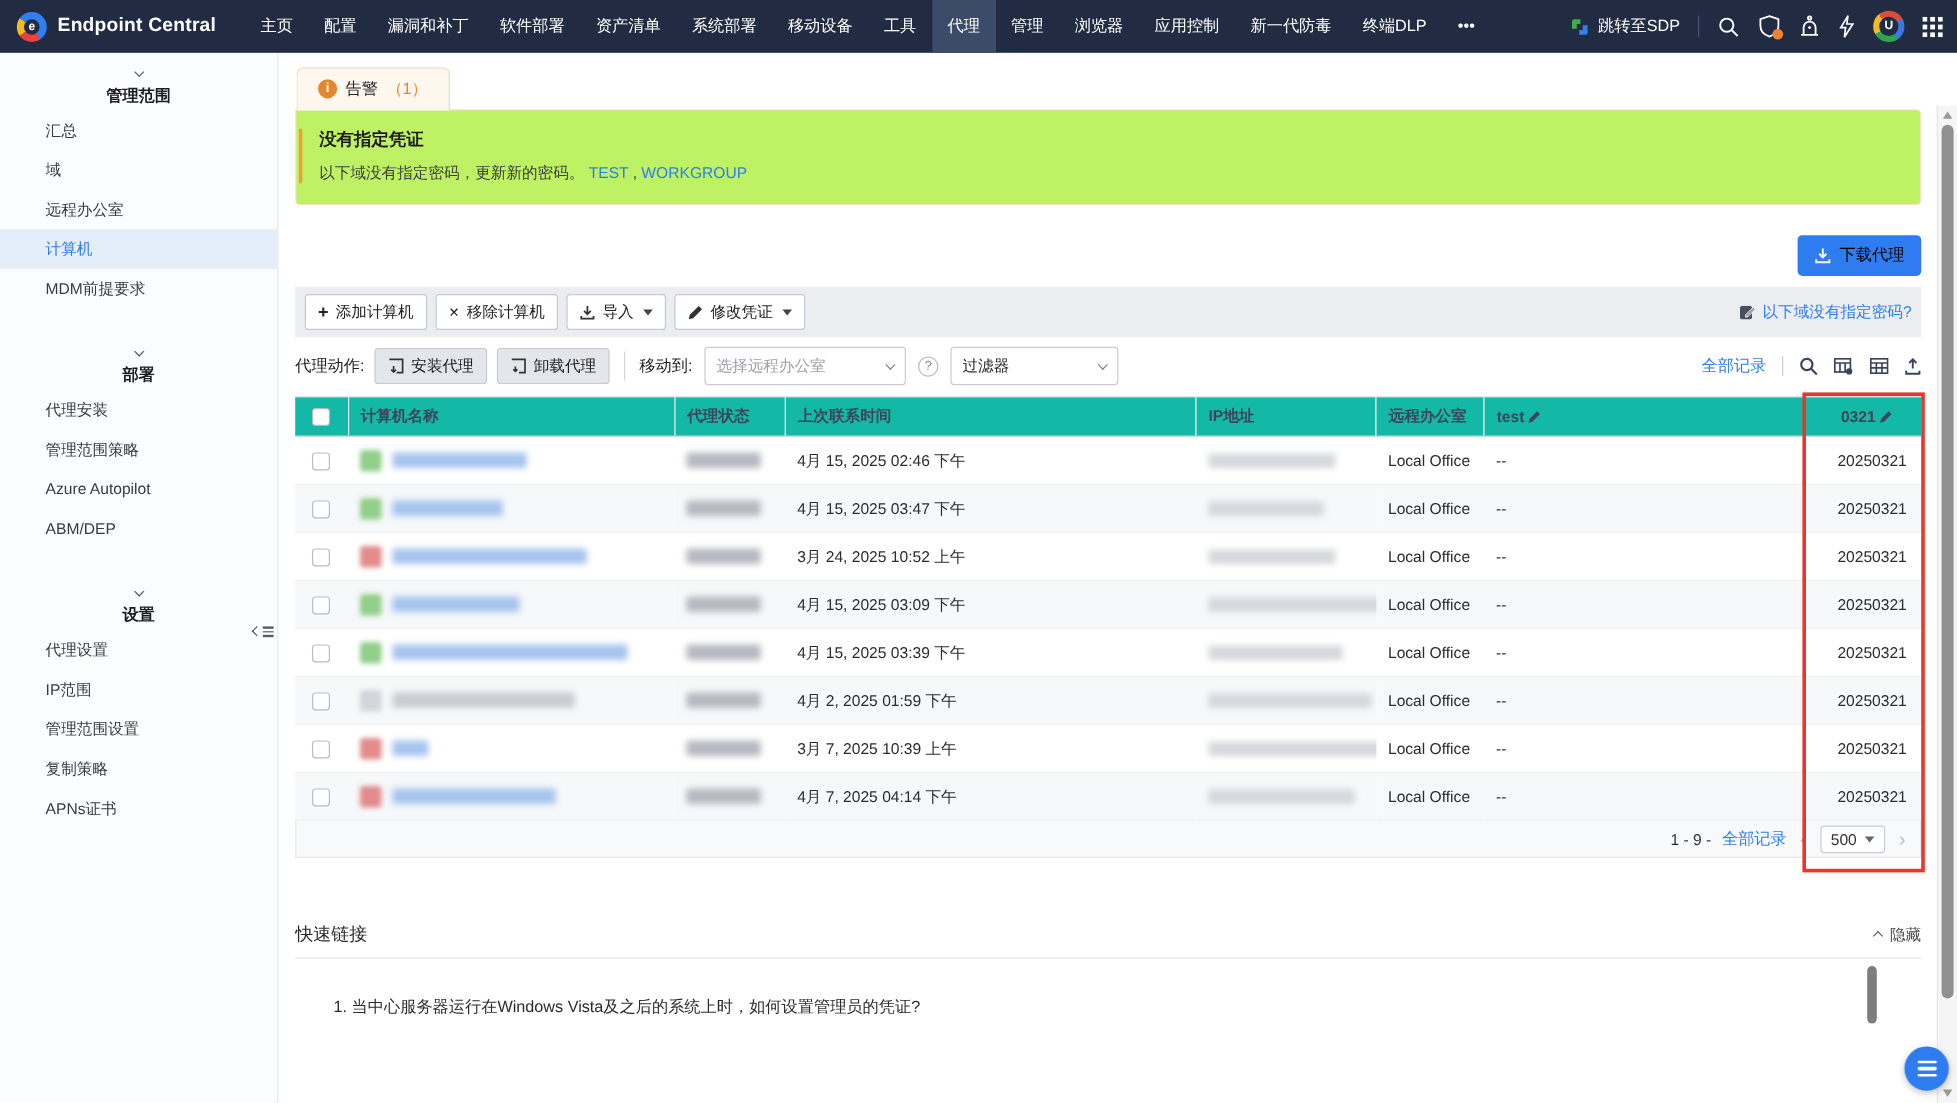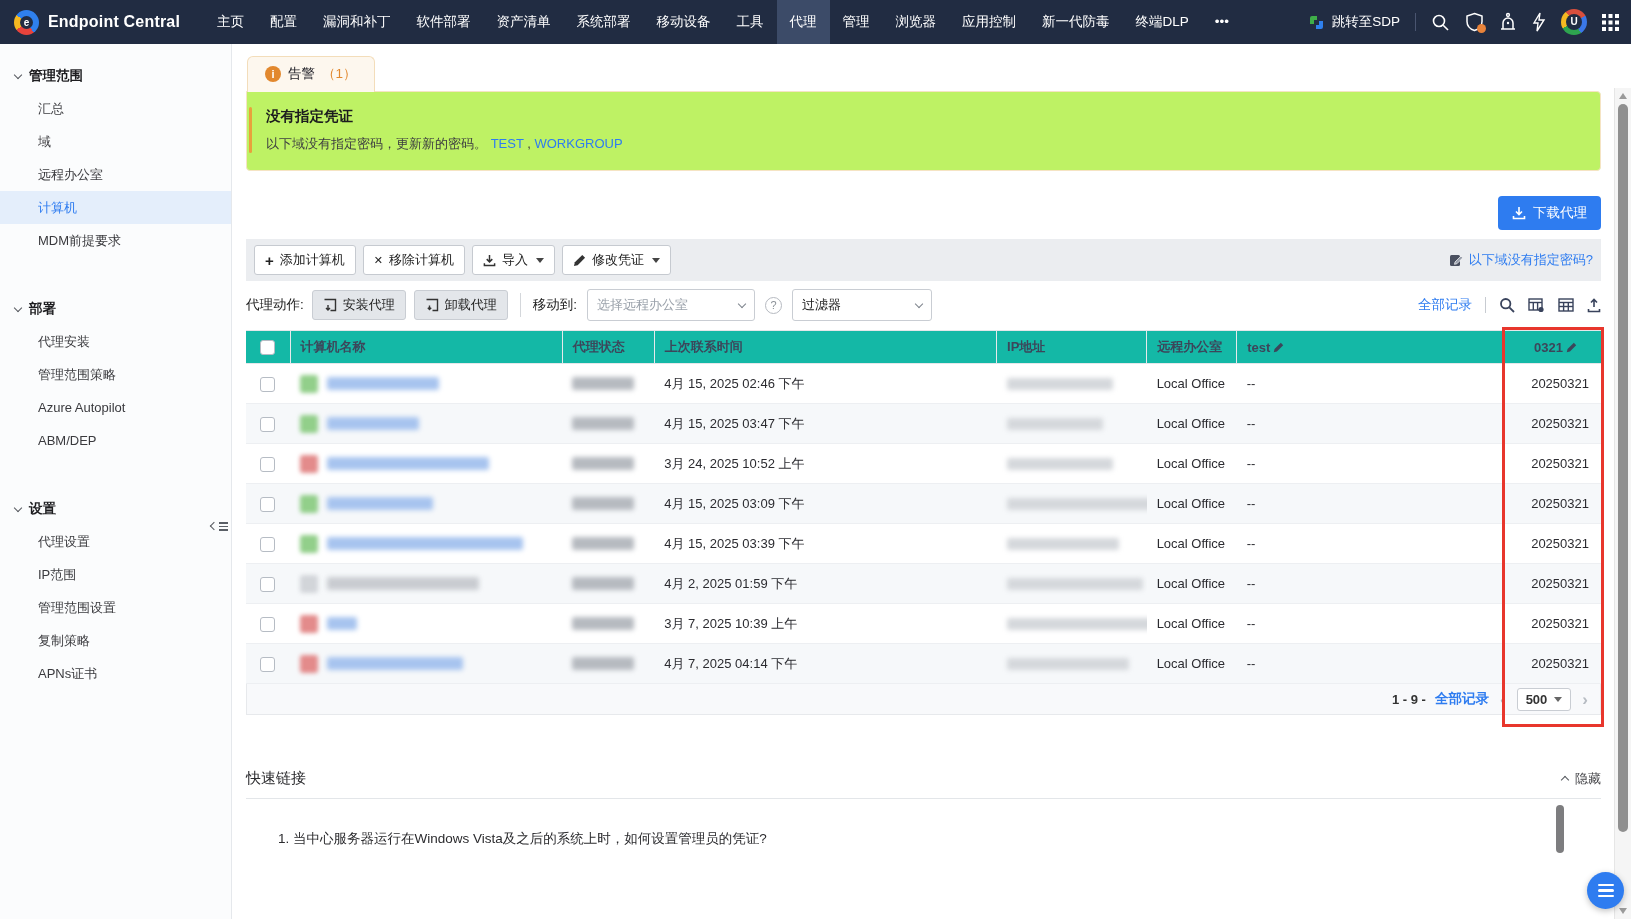--- a/index.html
+++ b/index.html
@@ -30,21 +30,21 @@
     background:conic-gradient(from -40deg,#d94f3d 0 28%,#3b78e7 28% 52%,#2ea44f 52% 78%,#f5b921 78%);
     display:flex; align-items:center; justify-content:center; }
   .uems-logo i { width:16px; height:16px; background:#212c42; border-radius:50%; color:#fff;
     font-style:normal; font-size:10px; font-weight:bold; line-height:16px; text-align:center; }
 
   
   .app { display:flex; height:875px; position:relative; }
   .sidebar { width:232px; background:#fbfcfd; border-right:1px solid #e5e8ec;
     padding-top:16px; position:relative; flex:none; }
   .side-title { height:32px; display:flex; align-items:center; gap:8px; padding:0 15px;
-    font-size:13.5px; font-weight:bold; color:#1d1d20; cursor:pointer; }
+    font-size:13.5px; font-weight:bold; color:#1d1d20; cursor:pointer;flex-direction:column; }
   .side-item { height:33px; line-height:33px; padding-left:38px; font-size:13px;
     color:#3a3a3e; cursor:pointer; white-space:nowrap; }
   .side-item.active { background:#e4eefb; color:#2e7cf0; }
   .side-sec { margin-top:0; }
   .side-sec + .side-sec { margin-top:36px; }
   .collapse-handle { position:absolute; right:3px; top:478px; display:flex; align-items:center;
     gap:2px; color:#5a5f66; cursor:pointer; }
   .hamb { display:flex; flex-direction:column; gap:2px; }
   .hamb i { width:9px; height:1.6px; background:#5a5f66; }
 
@@ -66,21 +66,21 @@
     padding:15px 2px 17px; margin-top:-1px; display:flex; }
   .alert-bar { width:3px; background:#e8a13c; border-radius:2px; flex:none; }
   .alert-body { margin-left:14px; }
   .alert-title { font-size:14.5px; font-weight:bold; color:#1c1c1e; }
   .alert-msg { margin-top:9px; font-size:13px; color:#3c3c40;text-align:center; }
   .alert-msg a { color:#2e7cf0; text-decoration:none; cursor:pointer; }
 
   
   .dl-row { display:flex; justify-content:flex-end; margin-top:25px; }
   .btn-primary { display:inline-flex; align-items:center; gap:7px; background:#2e7cf0;
-    color:#ffffff; font-size:13.5px; padding:8px 14px; border-radius:4px; border:none; cursor:pointer; }
+    color:#000000; font-size:13.5px; padding:8px 14px; border-radius:4px; border:none; cursor:pointer; }
 
   
   .tool-strip { margin-top:9px; background:#ebedf0; padding:6px 8px; display:flex; align-items:center; }
   .btn-white { display:inline-flex; align-items:center; gap:6px; background:#fff;
     border:1px solid #c6cad0; border-radius:3px; padding:5px 10px; font-size:13px; color:#222;
     margin-right:7px; cursor:pointer; white-space:nowrap; }
   .btn-white .plus { font-size:15px; font-weight:bold; line-height:13px; }
   .btn-white .ex { font-size:11px; }
   .caret { display:inline-block; width:0; height:0; border-left:4px solid transparent;
     border-right:4px solid transparent; border-top:5px solid #444; margin-left:2px; }
@@ -125,21 +125,21 @@
   .redact.ip { background:#d5d8dc; height:12px; }
   td.col-custom, th.col-custom { text-align:right; padding-right:12px; }
   th.col-custom { padding-right:24px; }
   .pencil-ic { display:inline-block; margin-left:3px; vertical-align:-1px; }
   .red-box { position:absolute; top:-3px; right:-3px; width:102px; height:400px;
     border:3px solid #e8362c; pointer-events:none; z-index:5; }
 
   
   .pagination { display:flex; align-items:center; justify-content:flex-end; gap:9px;
     background:#f8f9fb; border:1px solid #e7e9ec; border-top:none; height:31px;
-    padding-right:10px; font-size:13px; color:#333;font-weight:bold; }
+    padding-right:10px; font-size:13px; color:#333; }
   .pg-arrow { color:#b7bcc3; font-size:17px; line-height:1; cursor:pointer; padding:0 2px; }
   .pg-size { display:inline-flex; align-items:center; gap:5px; background:#fff;
     border:1px solid #c9cdd3; border-radius:3px; padding:3px 8px; cursor:pointer; }
   .pg-size .caret { border-top-color:#666; }
 
   
   .ql-head { margin-top:54px; display:flex; align-items:center; justify-content:space-between;
     border-bottom:1px solid #e3e6e9; padding-bottom:10px; }
   .ql-title { font-size:15px; color:#2b2b2e; }
   .ql-hide { display:flex; align-items:center; gap:7px; font-size:13px; color:#46464a; cursor:pointer; }

